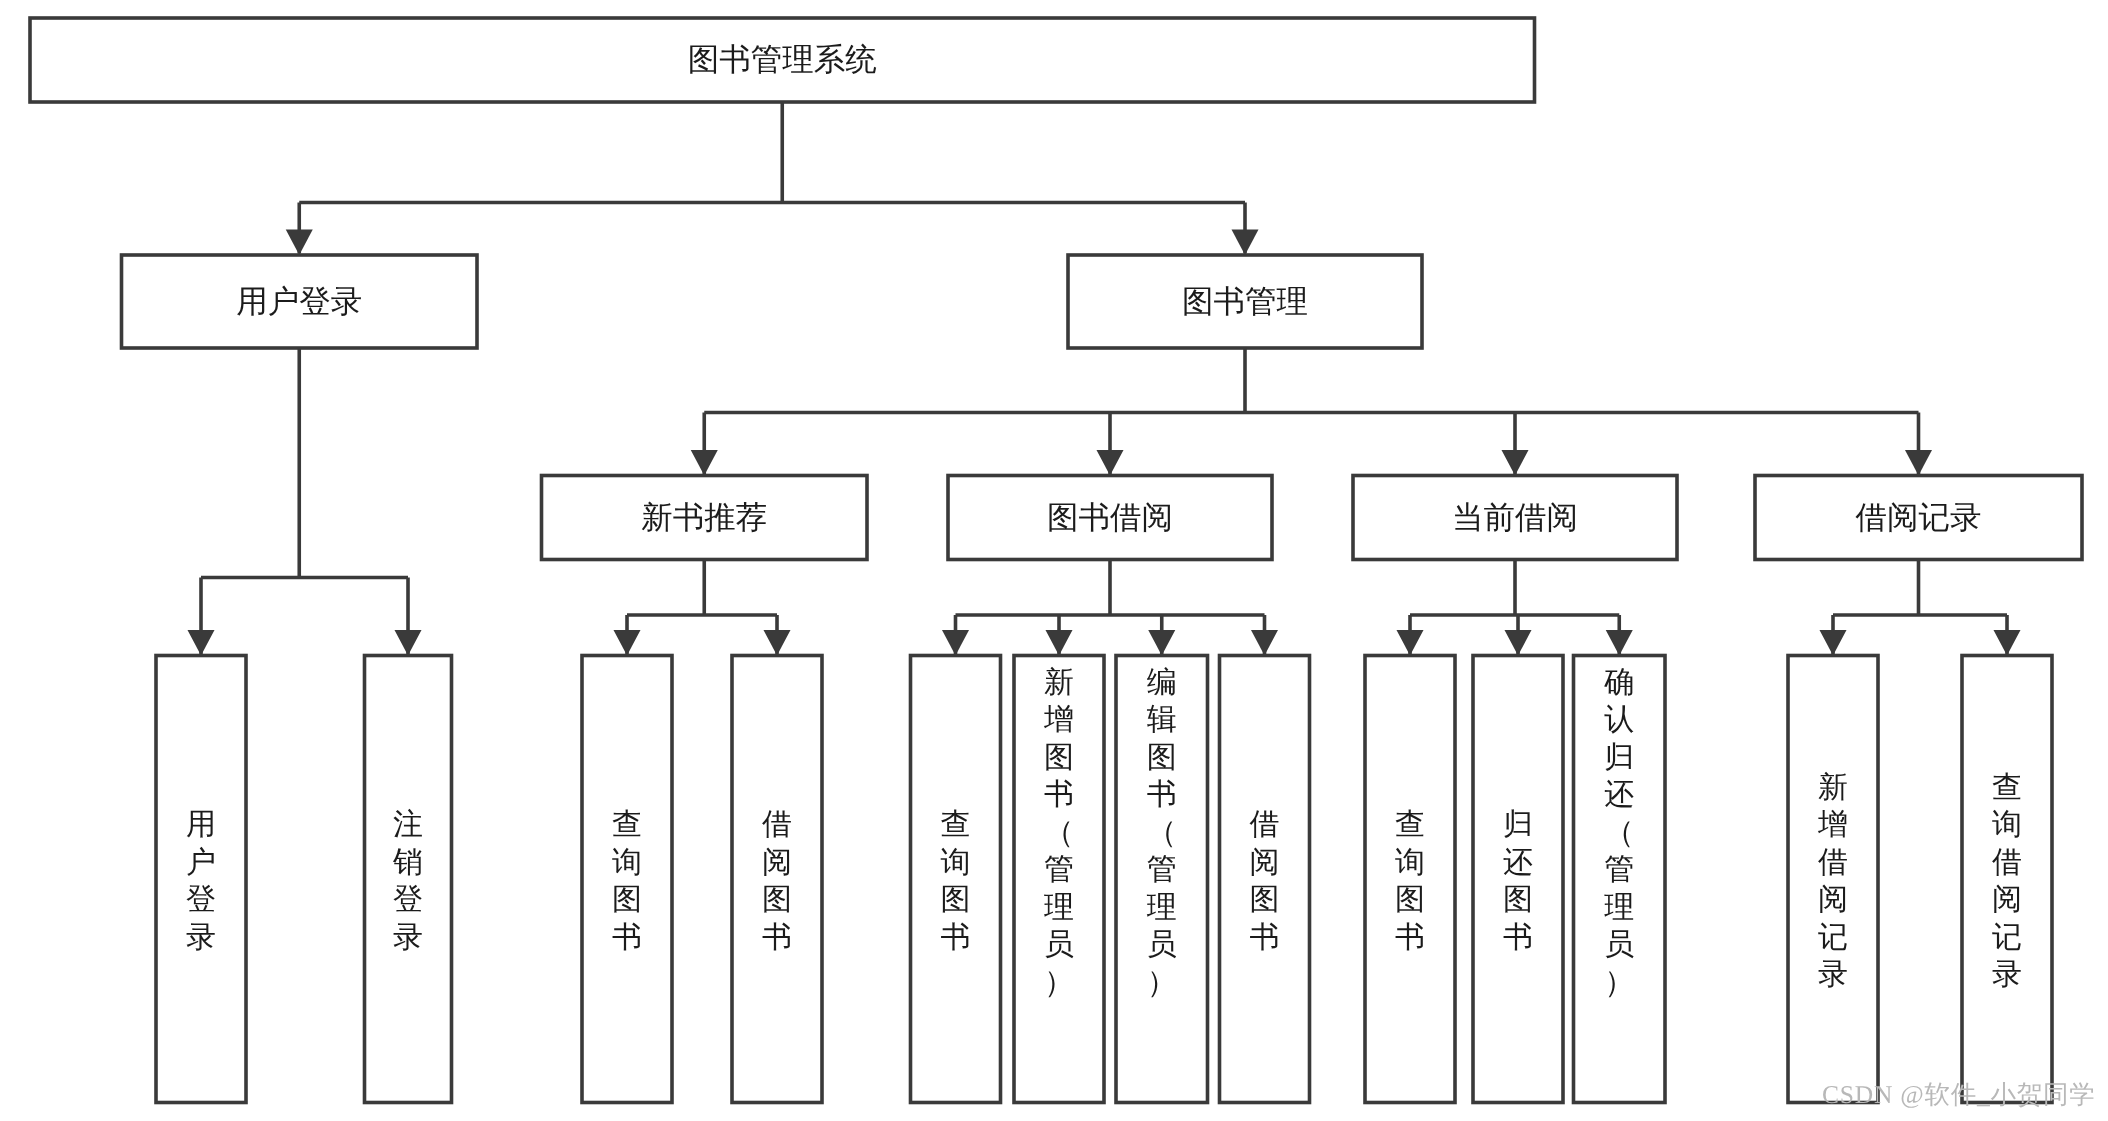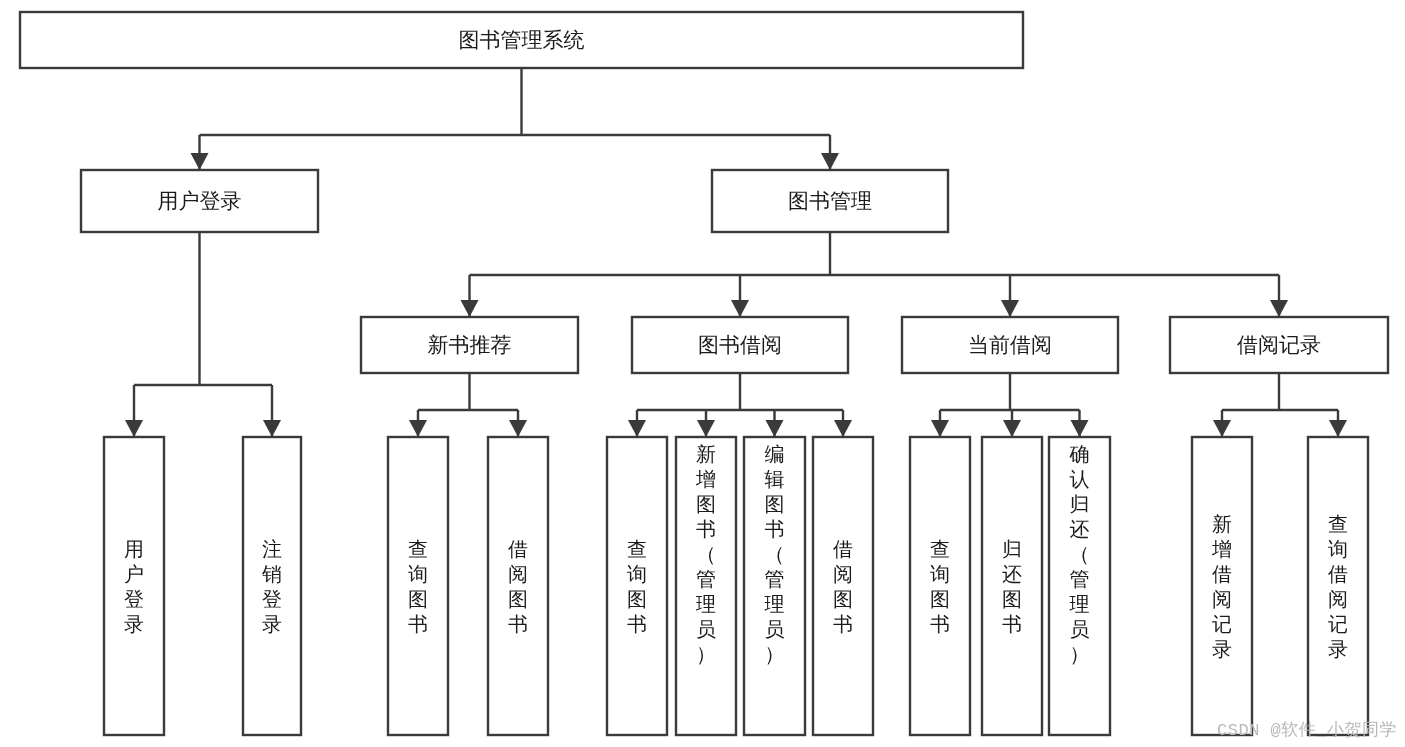--- a/index.html
+++ b/index.html
@@ -45,21 +45,21 @@
     fill: none;
   }
   .edge-arrow {
     fill: #3a3a3a;
     stroke: none;
   }
   .watermark {
     position: absolute;
     right: 8px;
     bottom: 6px;
-    font-family: Liberation Mono, monospace;
+    font-family: Liberation Serif, serif;
     font-size: 17px;
     color: #b8b8b8;
     letter-spacing: 0.5px;
     white-space: nowrap;
     pointer-events: none;
   }
 </style>
 </head>
 <body>
 

